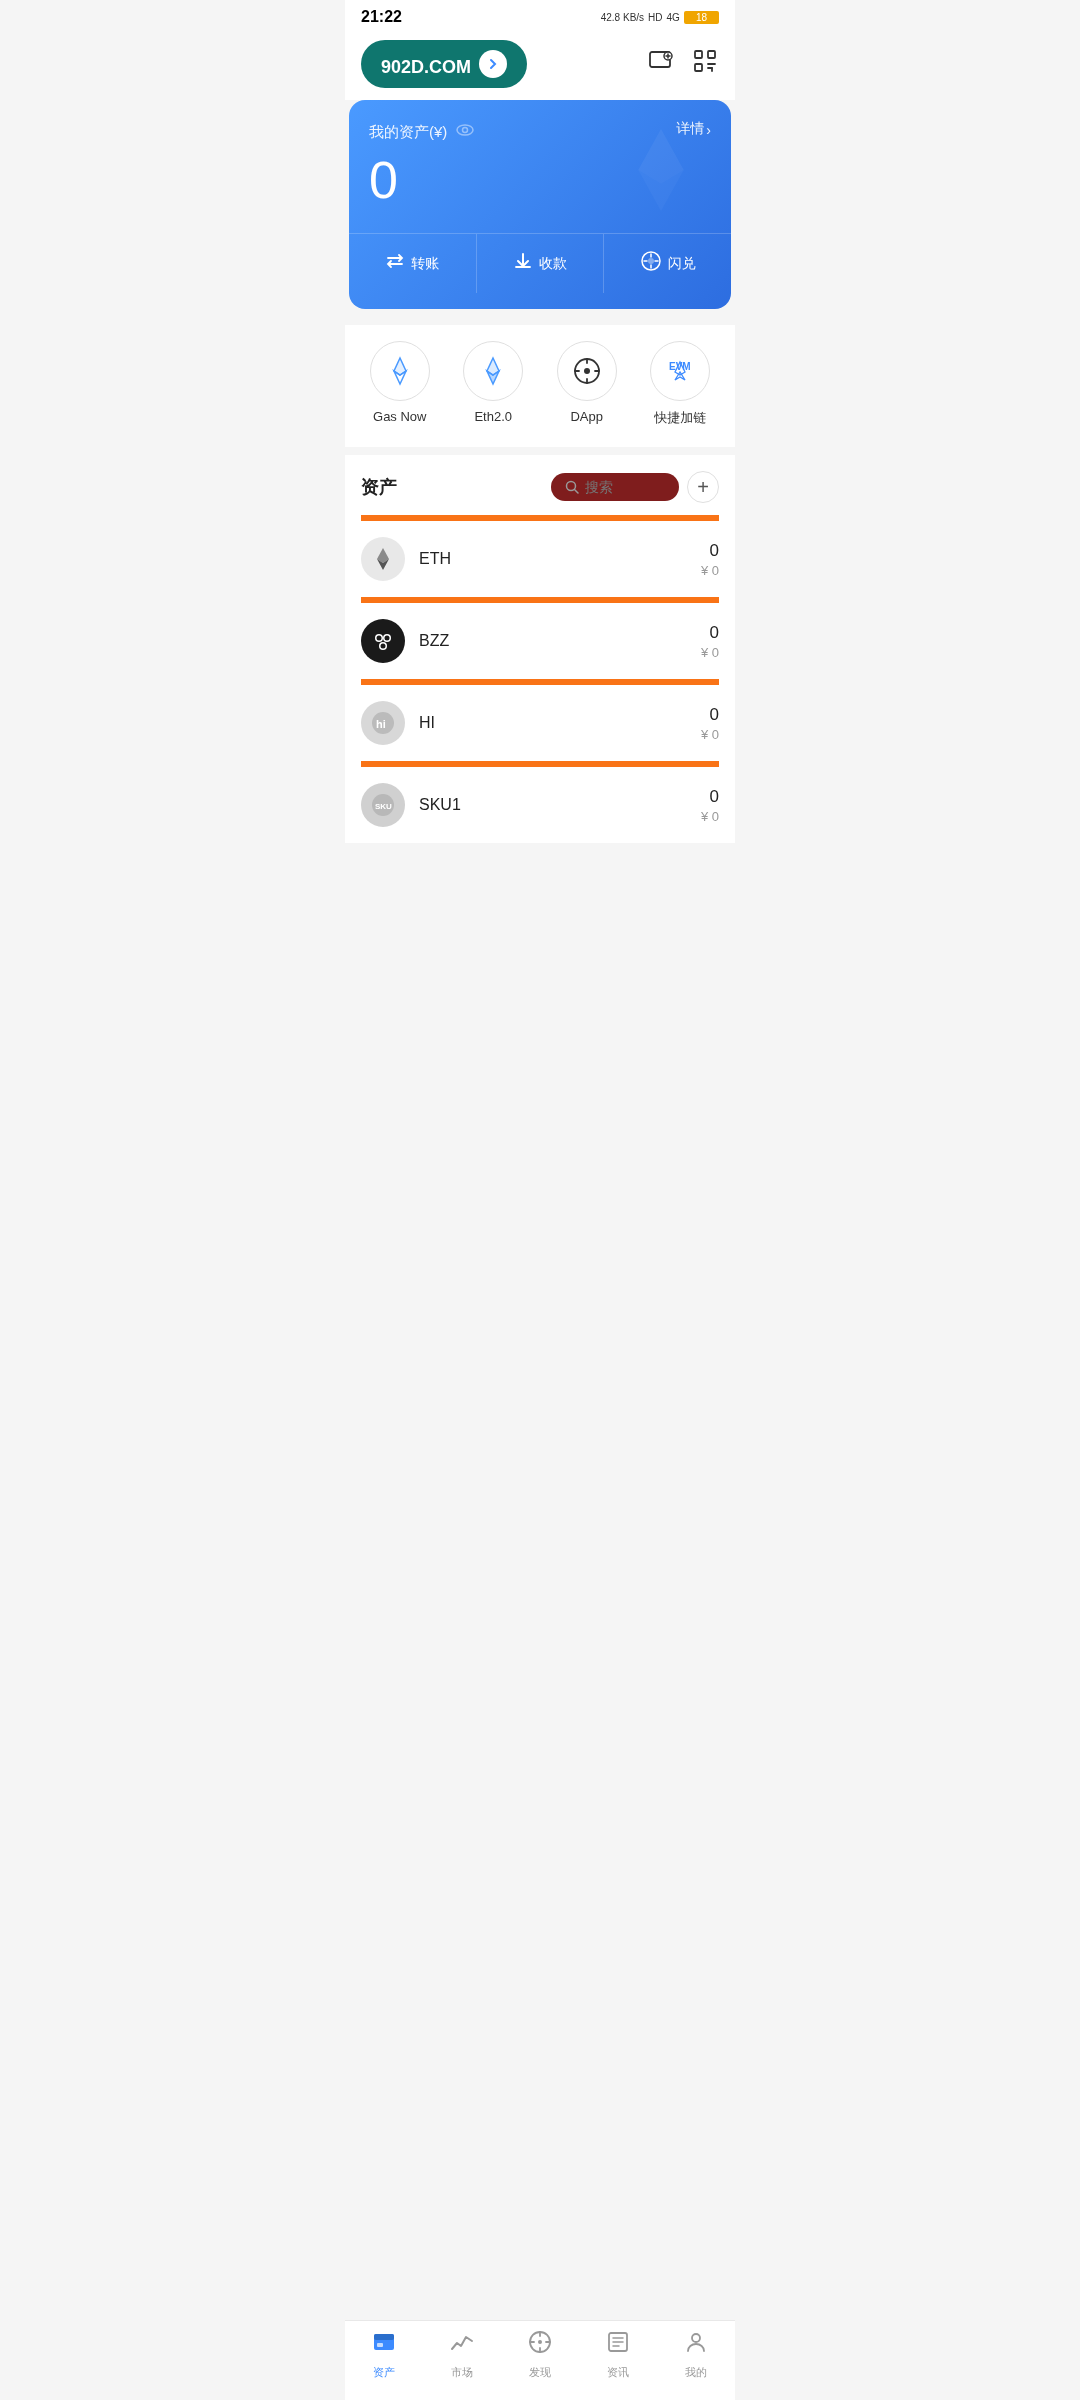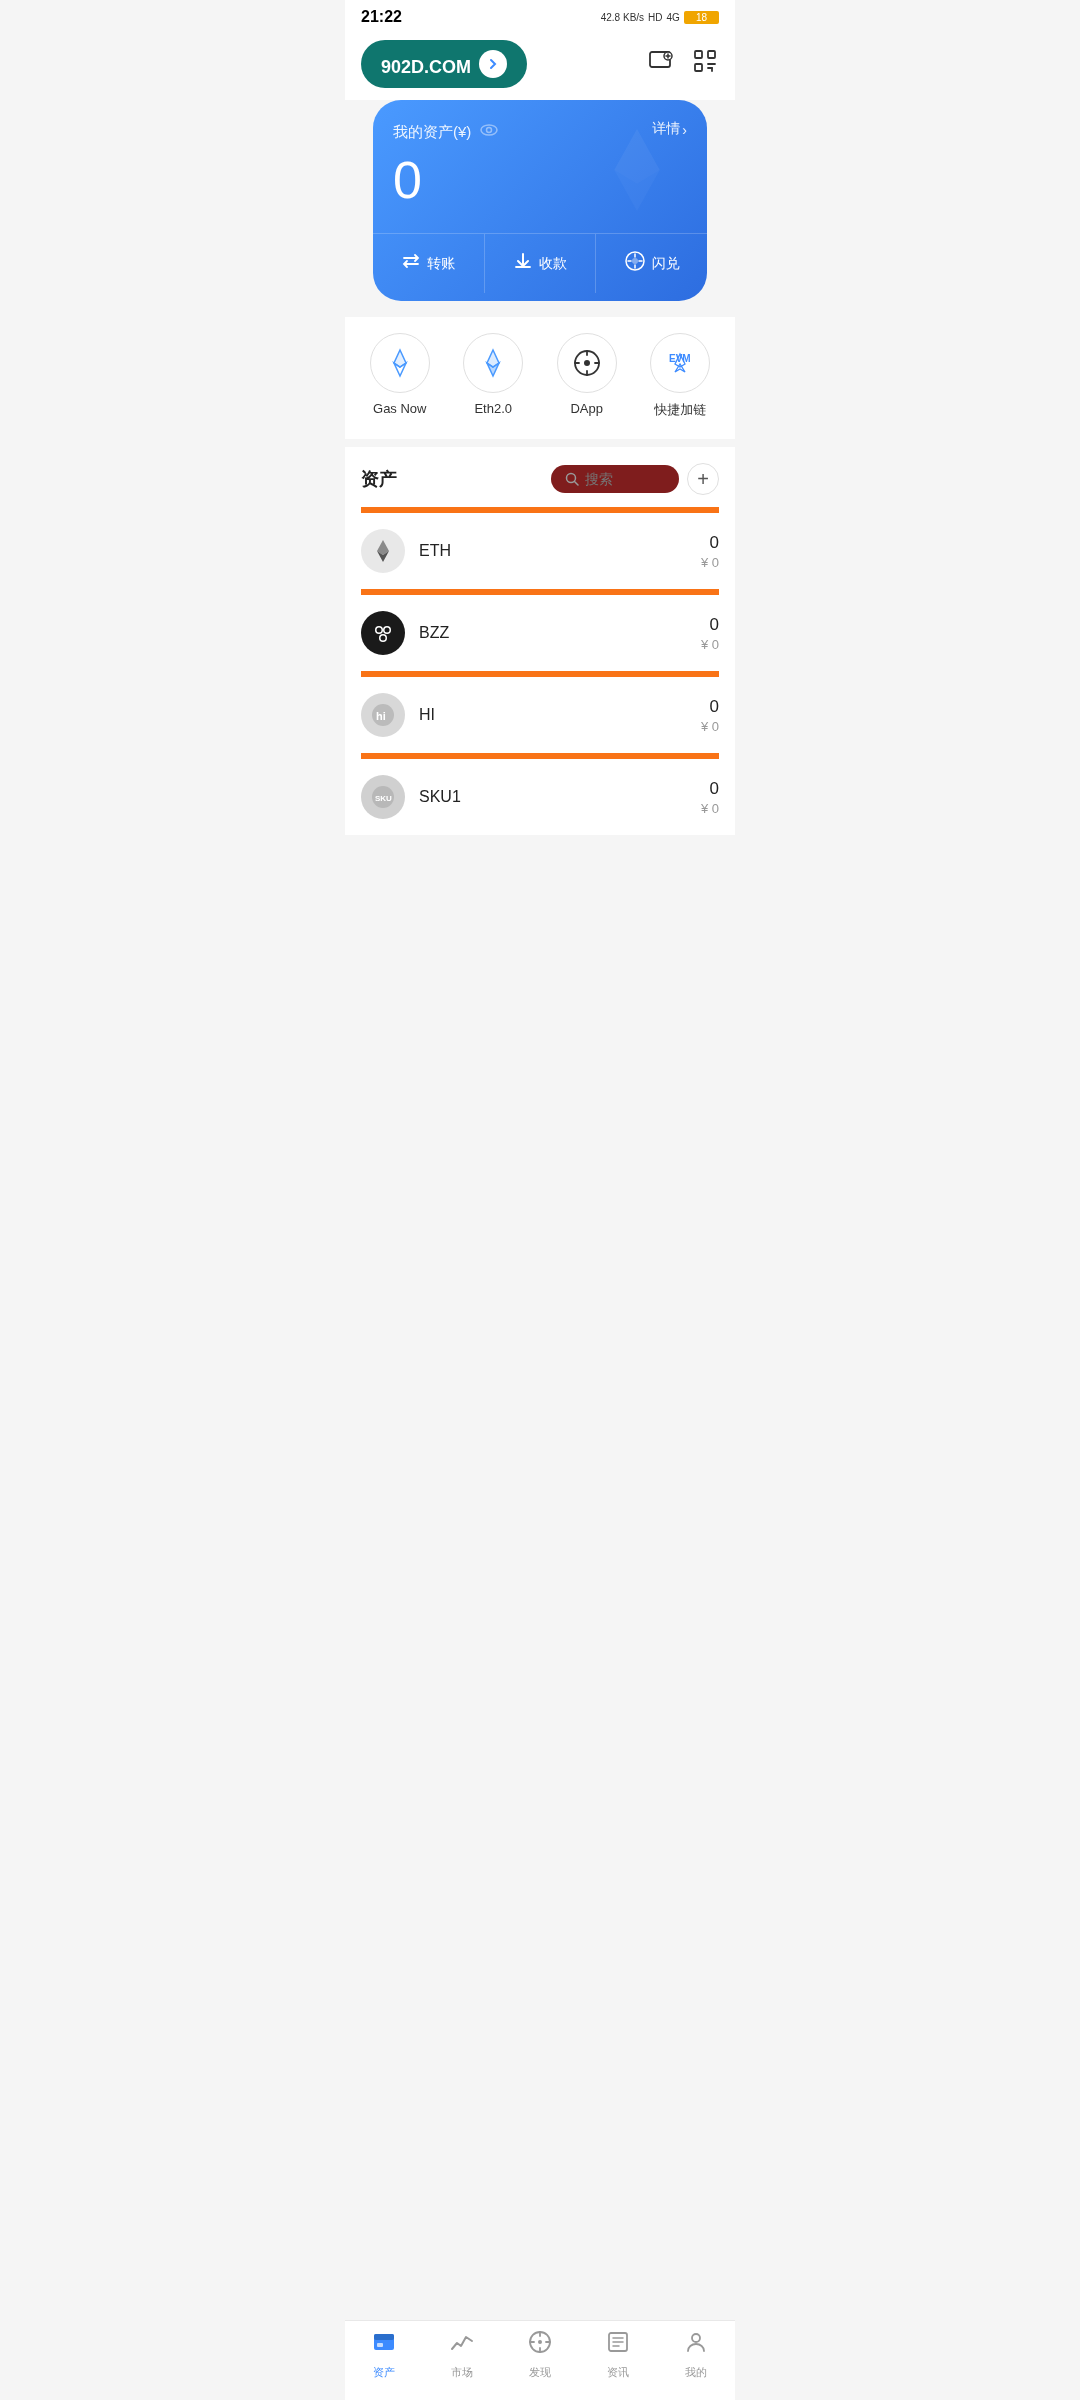--- a/index.html
+++ b/index.html
@@ -81,24 +81,24 @@
       gap: 16px;
       align-items: center;
     }
     .header-icon {
       font-size: 26px;
       color: #333;
     }
 
     
     .asset-card {
-      margin: 0 28px 16px;
+      margin: 0 4px 16px;
       background: linear-gradient(135deg, #4a9aff 0%, #2d6de0 100%);
-      border-radius: 28px;
-      padding: 20px 20px 8px;
+      border-radius: 16px;
+      padding: 20px 20px 16px;
       color: #fff;
       position: relative;
       overflow: hidden;
     }
     .asset-card-top {
       display: flex;
       justify-content: space-between;
       align-items: flex-start;
     }
     .asset-label {

